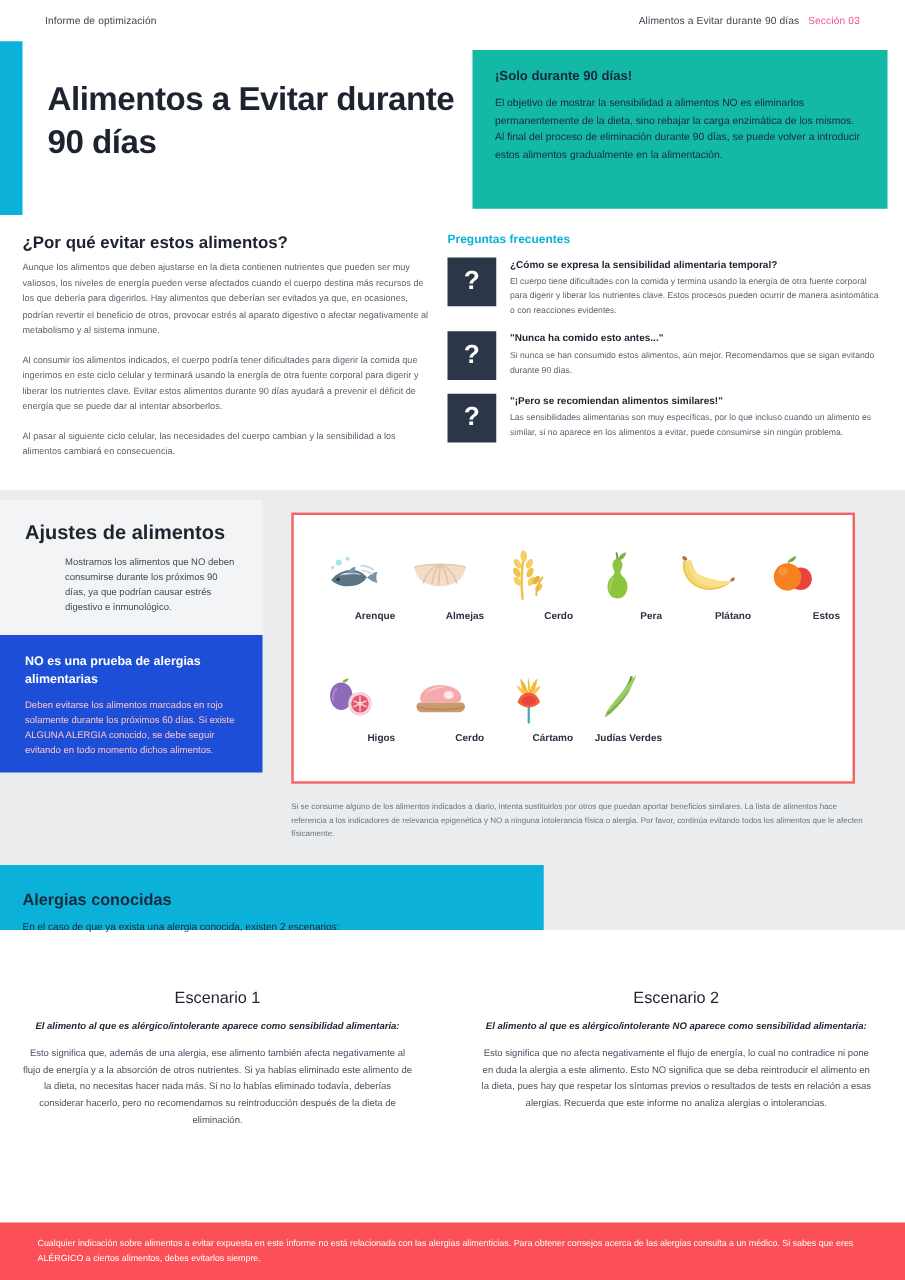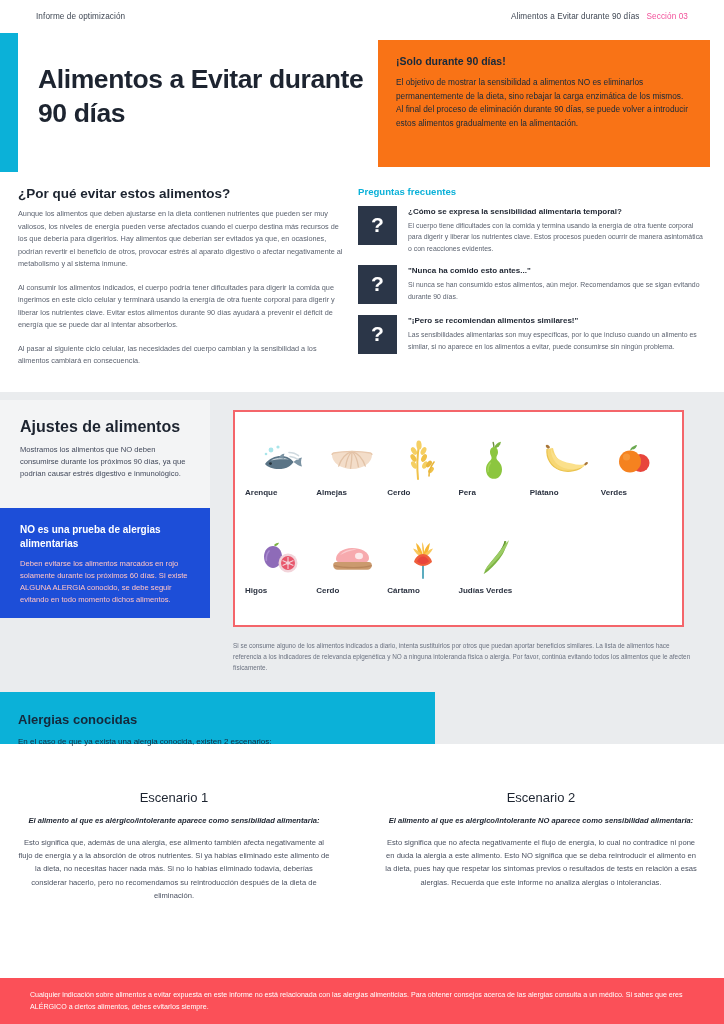--- a/index.html
+++ b/index.html
@@ -28,21 +28,21 @@
     position: absolute; left: 0; top: 33px; width: 18px; height: 139px;
     background: #0bb1d8;
   }
   .hero-title {
     position: absolute; left: 38px; top: 62px; width: 330px;
     font-size: 26.5px; font-weight: 700; line-height: 1.3;
     color: #1d2430; letter-spacing: -0.4px;
   }
   .callout {
     position: absolute; left: 378px; top: 40px; width: 332px; height: 127px;
-    background: #f97316; padding: 15px 18px 0 18px;
+    background: #14b8a6; padding: 15px 18px 0 18px;
   }
   .callout h3 {
     font-size: 10.5px; font-weight: 700; color: #15293c; margin-bottom: 9px;
   }
   .callout p {
     font-size: 8.3px; line-height: 1.65; color: #15293c;
   }
 
   
   .why-title {
@@ -77,42 +77,42 @@
   
   .grey-band {
     position: absolute; left: 0; top: 392px; width: 724px; height: 300px;
     background: #eaecee;
   }
   .adj-panel {
     position: absolute; left: 0; top: 400px; width: 210px; height: 108px;
     background: #f3f4f5; padding: 18px 20px 0 20px;
   }
   .adj-panel h4 { font-size: 16px; font-weight: 700; color: #1d2430; margin-bottom: 8px; }
-  .adj-panel p { font-size: 7.6px; line-height: 1.6; color: #41485a; }
+  .adj-panel p { font-size: 7.6px; line-height: 1.6; color: #41485a; margin-left: 32px; }
 
   .alert-panel {
     position: absolute; left: 0; top: 508px; width: 210px; height: 110px;
     background: #1d4ed8; padding: 15px 20px 0 20px;
   }
   .alert-panel h4 {
     font-size: 10px; font-weight: 700; color: #ffffff; line-height: 1.35;
     margin-bottom: 8px;
   }
   .alert-panel p { font-size: 7.6px; line-height: 1.6; color: #ffc3c4; }
 
   
   .food-box {
     position: absolute; left: 233px; top: 410px; width: 451px; height: 217px;
     background: #ffffff; border: 2.5px solid #f4656a;
   }
   .food-grid {
     display: grid; grid-template-columns: repeat(6, 1fr);
     padding: 22px 10px 0 10px; row-gap: 0;
   }
-  .food-cell { text-align: left; height: 98px; }
+  .food-cell { text-align: right; height: 98px; }
   .food-ico { height: 52px; display:flex; align-items:center; justify-content:center; }
   .food-ico svg { display:block; }
   .food-label {
     font-size: 8px; font-weight: 700; color: #2b3240; line-height: 1.25;
     margin-top: 2px;
   }
 
   .food-note {
     position: absolute; left: 233px; top: 641px; width: 465px;
     font-size: 6.4px; line-height: 1.7; color: #6b7280;
@@ -302,21 +302,21 @@
         <div class="food-ico">
           <svg width="40" height="34" viewBox="0 0 40 34">
             <path d="M16 6c1-2.5 3-4 5-4-.5 2.4-2 4-4 4.6z" fill="#6aa84f"></path>
             <circle cx="24.5" cy="20" r="9" fill="#e8453c"></circle>
             <circle cx="22" cy="17" r="3" fill="#f07269" opacity="0.55"></circle>
             <circle cx="14" cy="18.5" r="11" fill="#f5821f"></circle>
             <circle cx="10.5" cy="14" r="3.6" fill="#f9a44a" opacity="0.6"></circle>
             <path d="M14 7.5c.4-2.2 2-3.8 4-4.2-.4 2.2-1.8 3.8-4 4.2z" fill="#6aa84f"></path>
           </svg>
         </div>
-        <div class="food-label">Verdes</div>
+        <div class="food-label">Estos</div>
       </div>
 
       <div class="food-cell">
         <div class="food-ico">
           <svg width="44" height="36" viewBox="0 0 44 36">
             <path d="M15 5c1.6-1.6 3.6-2.4 5-2.2-.6 1.8-2 3-4 3.4z" fill="#7cb342"></path>
             <path d="M14 6c5 0 9 4.6 9 10.6 0 6.4-4 11.4-9 11.4S5 23 5 16.6C5 10.6 9 6 14 6z" fill="#8e6bb8"></path>
             <path d="M10 11c-2 2.6-3 6-2.6 9.4" stroke="#a98ad0" stroke-width="1.6" fill="none" stroke-linecap="round"></path>
             <circle cx="29" cy="23" r="9.5" fill="#f2d4da"></circle>
             <circle cx="29" cy="23" r="7" fill="#e8566b"></circle>

